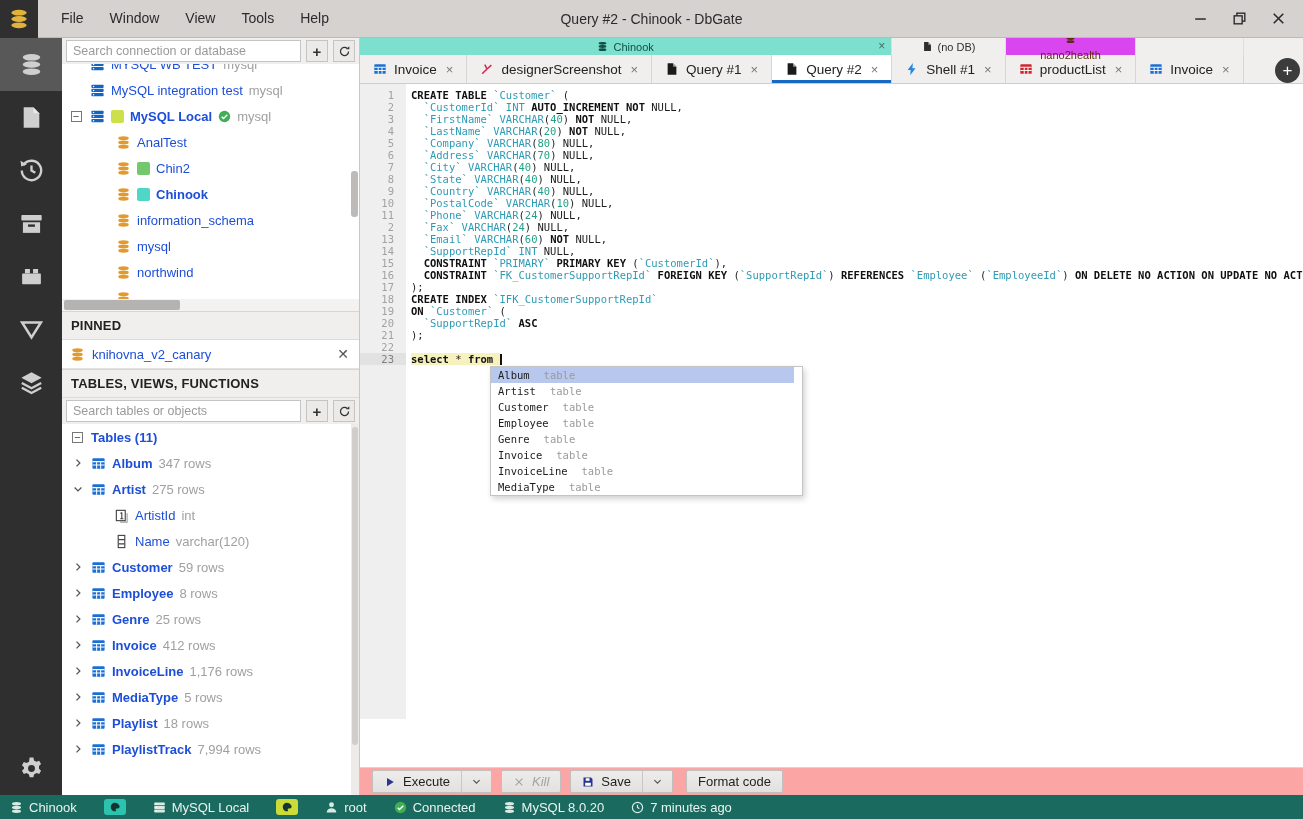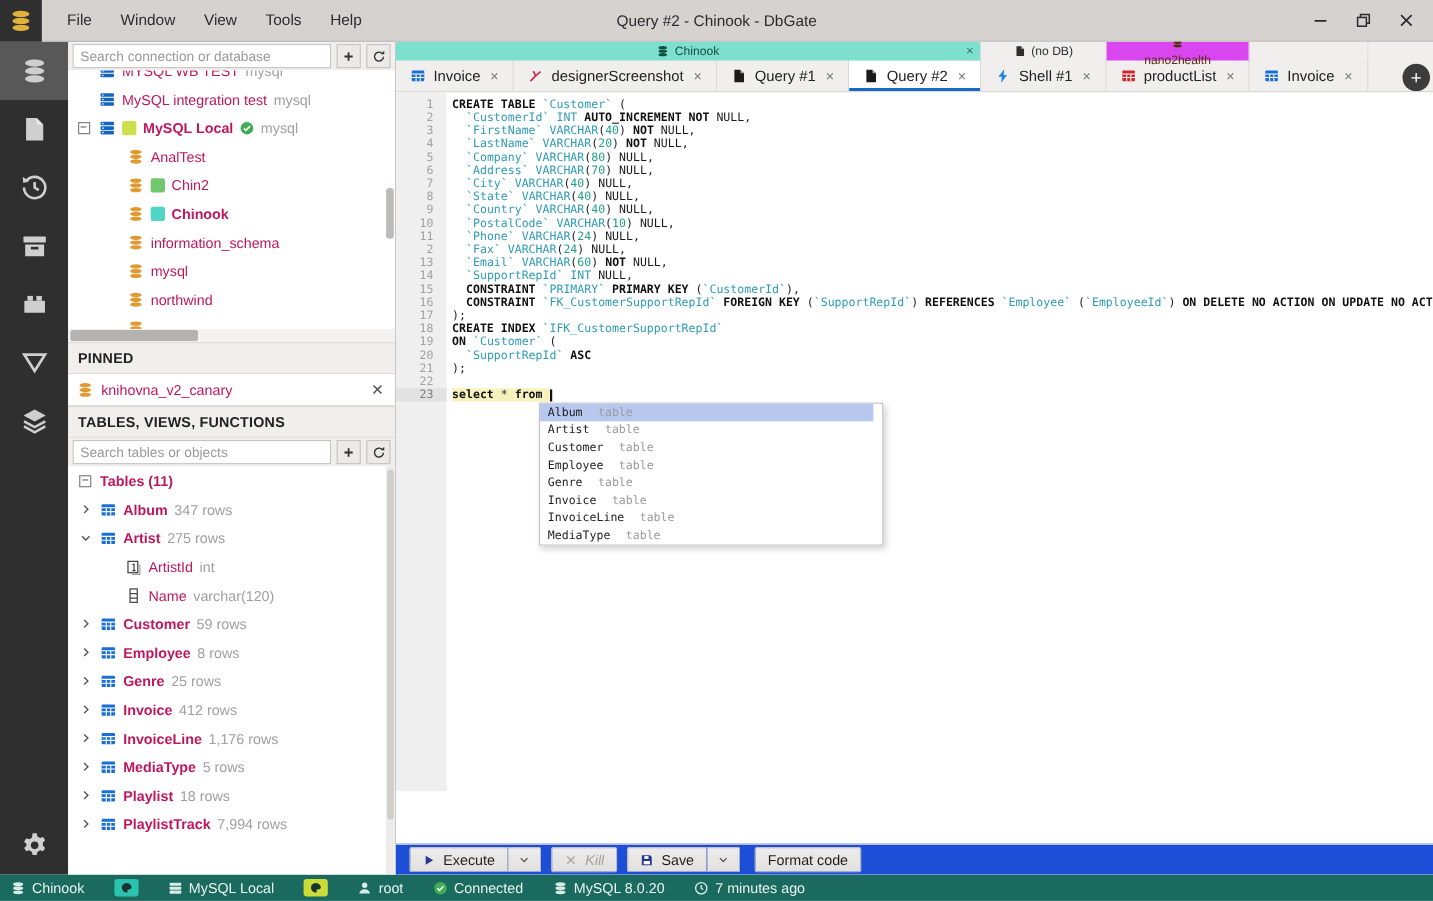--- a/index.html
+++ b/index.html
@@ -40,21 +40,21 @@
 
   .conn-tree{height:247px;background:#fff;overflow:hidden;position:relative;flex:0 0 auto;}
   .obj-tree{flex:1;background:#fff;overflow:hidden;position:relative;}
   .trow{display:flex;align-items:center;height:26px;padding:0 6px;gap:6px;font-size:13px;color:#2b2b2b;background:#fff;cursor:pointer;white-space:nowrap;}
   .trow .lead{width:16px;flex:0 0 auto;display:flex;align-items:center;justify-content:center;}
   .trow.child .lead{width:42px;}
   .trow.clip-top{margin-top:-13px;}
   .trow .ic.node{width:15px;height:15px;}
   .expbox{width:11px;height:11px;border:1px solid #777;display:flex;align-items:center;justify-content:center;font-size:11px;line-height:1;color:#444;background:#fff;box-sizing:border-box;}
   .swatch{width:13px;height:13px;border-radius:2px;flex:0 0 auto;}
-  .lbl{color:#be185d;}
+  .lbl{color:#1d4ed8;}
   .lbl.bold{font-weight:bold;}
   .engine,.meta{color:#a0a0a0;}
   .chev{width:12px;height:12px;color:#555;}
   .c-server{color:#1565c0;} .c-db{color:#e09a2f;} .c-table{color:#1a6fd4;} .c-col{color:#444;}
   .orow{padding-left:8px;}
   .orow .lead{width:15px;}
   .orow.colrow .lead{width:38px;}
   .pinned-item{height:28px;display:flex;align-items:center;gap:7px;padding:0 10px 0 8px;background:#fff;border-bottom:1px solid #e4e2e0;font-size:13px;flex:0 0 auto;cursor:pointer;}
   .pinned-item .close-x{margin-left:auto;color:#555;font-size:14px;cursor:pointer;}
   .hscroll{position:absolute;left:0;right:0;bottom:0;height:12px;background:#f4f2f0;}
@@ -92,21 +92,21 @@
   .cl.cur .seg{background:#f7f2bd;}
   .caret{display:inline-block;width:2px;height:11px;background:#111;vertical-align:text-bottom;}
 
   .autocomplete{position:absolute;left:130px;top:282px;width:303px;background:#fff;border:1px solid #c4c4c4;box-shadow:2px 3px 6px rgba(0,0,0,.18);font:10.5px/16px "DejaVu Sans Mono",monospace;padding-right:8px;}
   .ac-row{height:16px;display:flex;align-items:center;gap:14px;padding:0 0 0 7px;cursor:pointer;white-space:nowrap;}
   .ac-row.sel{background:#b7c7ee;}
   .ac-name{color:#1c1c1c;}
   .ac-kind{color:#9a9a9a;}
 
   
-  .toolbar{height:28px;background:#1d4ed8;border-top:1px solid #d8d6d4;display:flex;align-items:center;padding-left:12px;box-sizing:border-box;flex:0 0 auto;margin-top:48px;}
+  .toolbar{height:28px;background:#fca5a5;border-top:1px solid #d8d6d4;display:flex;align-items:center;padding-left:12px;box-sizing:border-box;flex:0 0 auto;margin-top:48px;}
   .btn{height:23px;display:inline-flex;align-items:center;gap:7px;padding:0 11px;background:linear-gradient(#edecea,#e2e1df);border:1px solid #c2c0be;border-radius:2px;font-size:13px;color:#1e1e1e;cursor:pointer;box-sizing:border-box;}
   .btn .ic{width:12px;height:12px;}
   .btn.split-main{border-radius:2px 0 0 2px;border-right:none;}
   .btn.split-chev{border-radius:0 2px 2px 0;padding:0 9px;border-left:1px solid #c9c7c5;}
   .btn.split-chev .ic{width:11px;height:11px;color:#555;}
   .btn.disabled{color:#a3a3a3;font-style:italic;}
   .btn.disabled .ic{color:#a3a3a3;}
   .ic.navy{color:#283593;}
   .tb-gap{width:9px;} .tb-gap.big{width:13px;}
 

